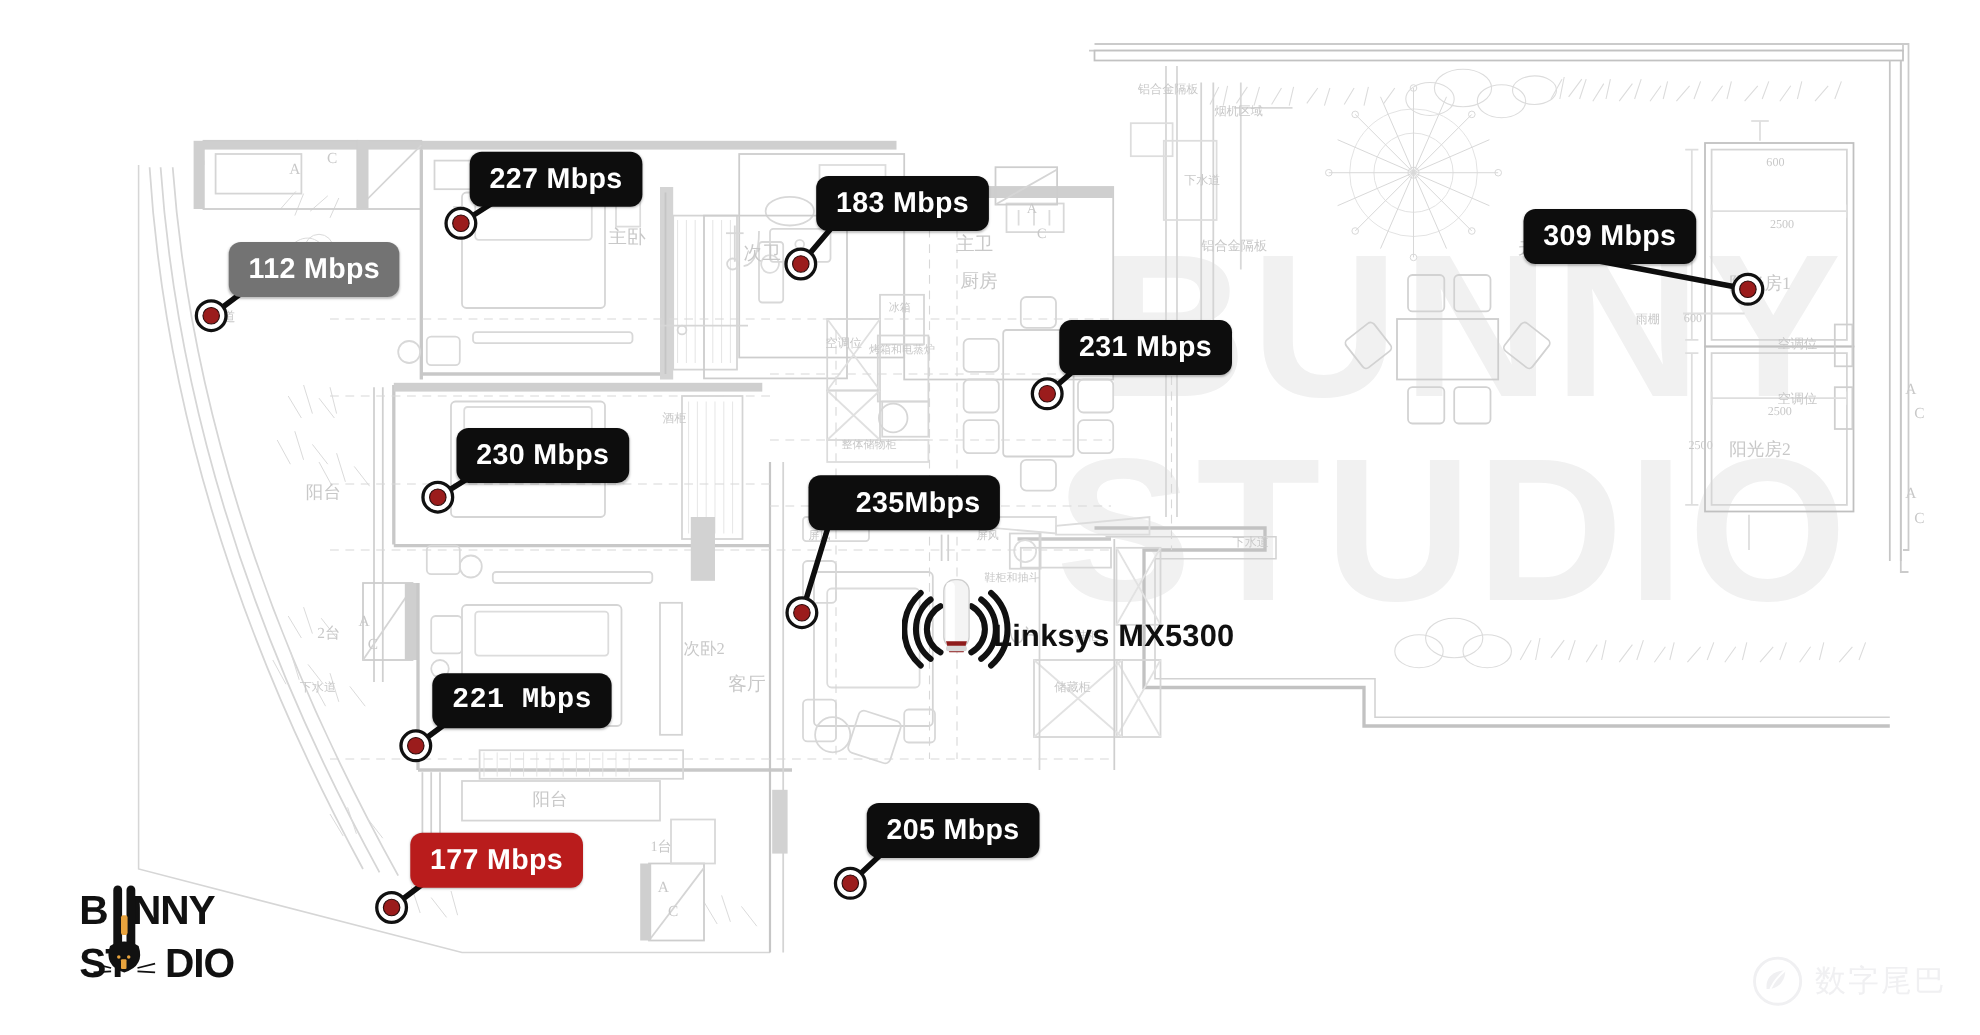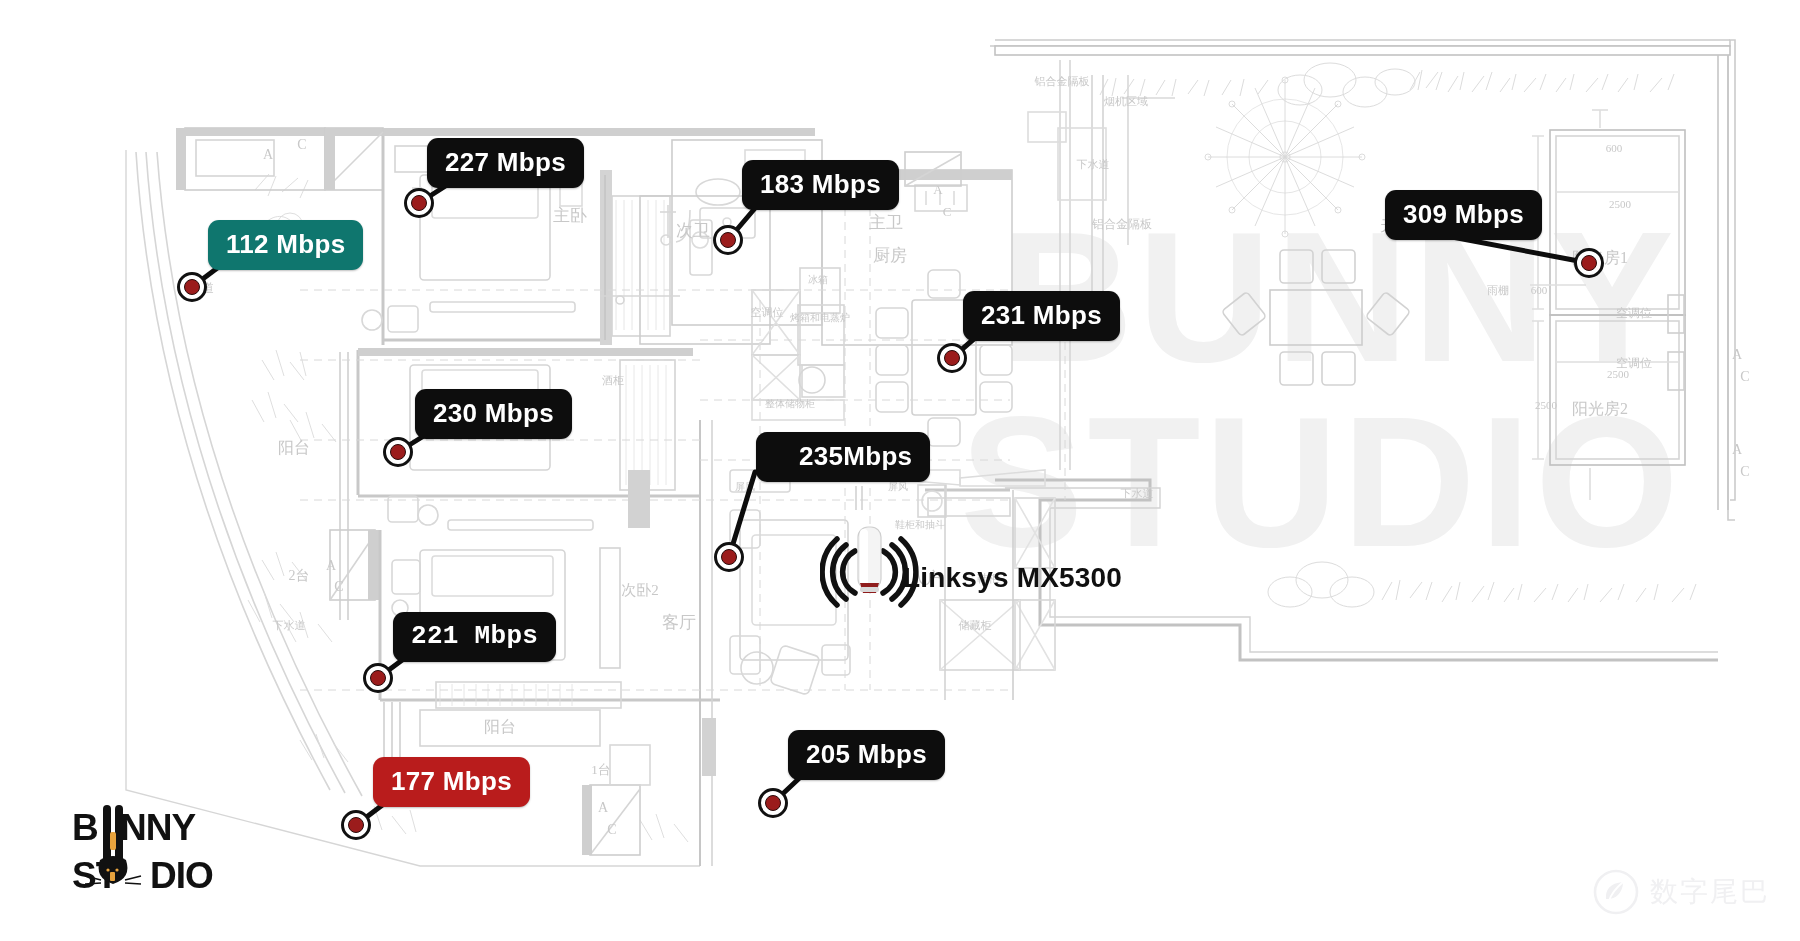--- a/index.html
+++ b/index.html
@@ -57,21 +57,21 @@
     color: #ffffff;
     font-weight: bold;
     font-size: 26px;
     letter-spacing: 0.3px;
     padding: 11px 18px 13px 18px;
     border-radius: 11px;
     white-space: nowrap;
     line-height: 1;
     box-shadow: 0 1px 2px rgba(0,0,0,0.25);
   }
-  .speed-label.tone-mid  { background: #0f766e; }
+  .speed-label.tone-mid  { background: #737373; }
   .speed-label.tone-low  { background: #b91c1c; }
 
   
   .marker {
     position: absolute;
     width: 30px;
     height: 30px;
     border-radius: 50%;
     background: #ffffff;
     border: 3px solid #111111;
@@ -518,21 +518,21 @@
       <div class="speed-label tone-mid" style="left: 208px; top: 220px;">112 Mbps</div>
       <div class="marker" style="left: 713px; top: 225px;"></div>
       <div class="speed-label" style="left: 742px; top: 160px;">183 Mbps</div>
       <div class="marker" style="left: 1574px; top: 248px;"></div>
       <div class="speed-label" style="left: 1385px; top: 190px;">309 Mbps</div>
       <div class="marker" style="left: 937px; top: 343px;"></div>
       <div class="speed-label" style="left: 963px; top: 291px;">231 Mbps</div>
       <div class="marker" style="left: 383px; top: 437px;"></div>
       <div class="speed-label" style="left: 415px; top: 389px;">230 Mbps</div>
       <div class="marker" style="left: 714px; top: 542px;"></div>
-      <div class="speed-label" style="left: 756px; top: 432px; padding-left: 43px;">235Mbps</div>
+      <div class="speed-label" style="left: 735px; top: 432px; padding-left: 43px;">235Mbps</div>
       <div class="marker" style="left: 363px; top: 663px;"></div>
       <div class="speed-label" style="left: 393px; top: 612px; font-family: Liberation Mono, monospace;">221 Mbps</div>
       <div class="marker" style="left: 758px; top: 788px;"></div>
       <div class="speed-label" style="left: 788px; top: 730px;">205 Mbps</div>
       <div class="marker" style="left: 341px; top: 810px;"></div>
       <div class="speed-label tone-low" style="left: 373px; top: 757px;">177 Mbps</div>
     </div>
 
   <svg id="router" viewBox="0 0 110 90">
 

